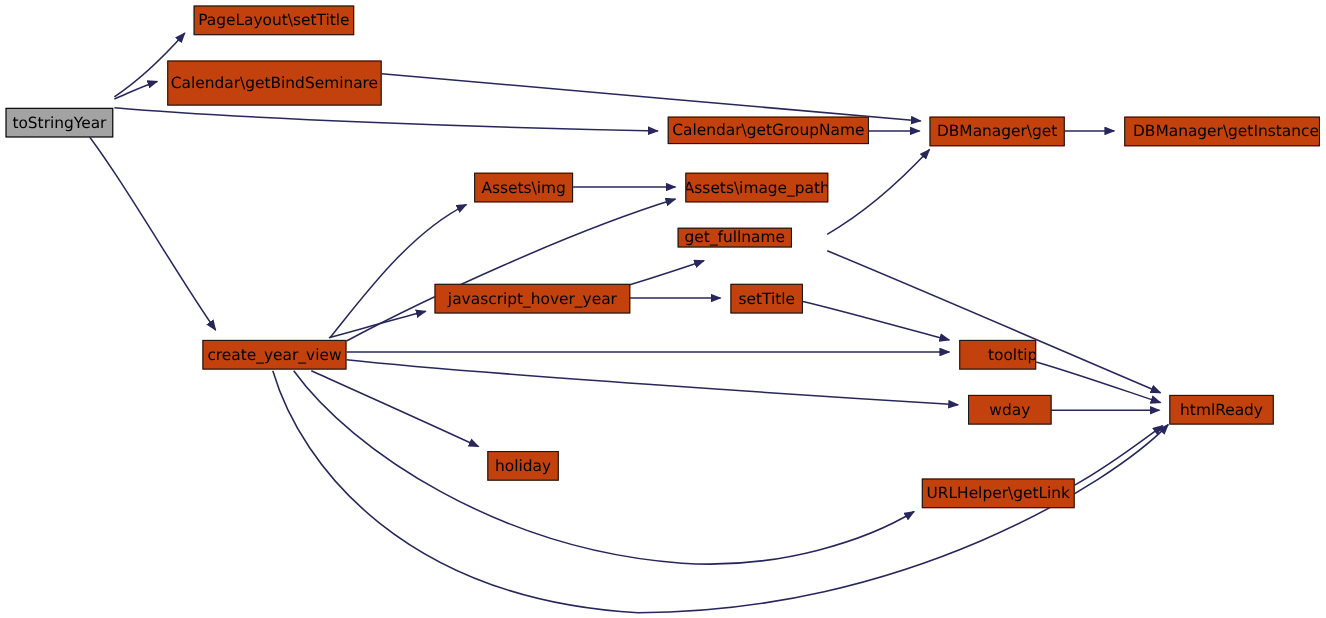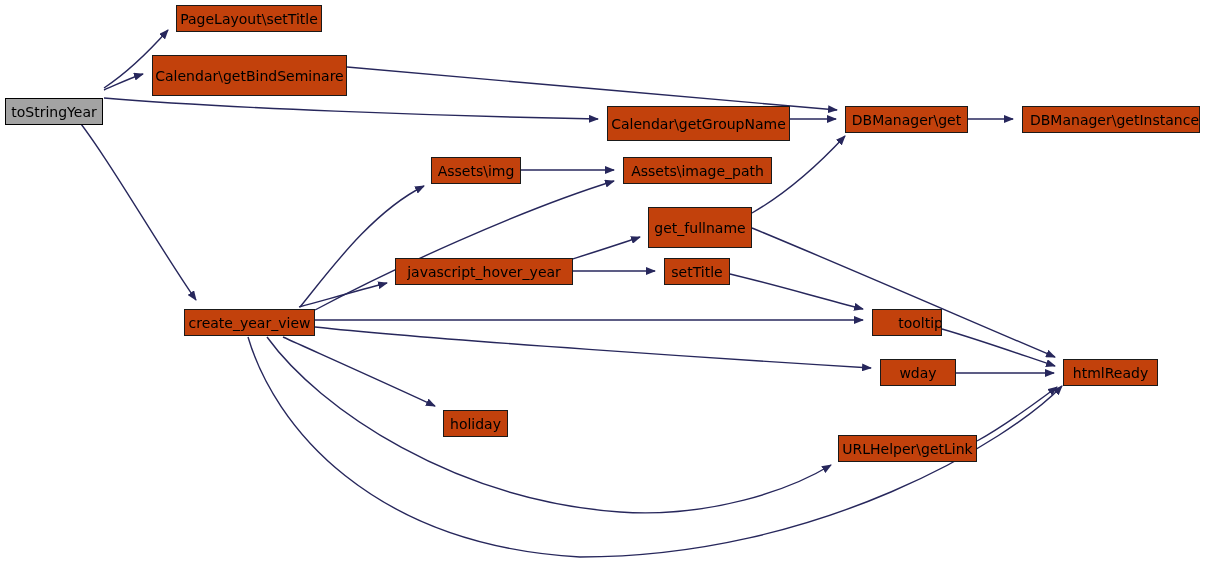--- a/index.html
+++ b/index.html
@@ -55,36 +55,36 @@
   <div id="node-layer">
       <div class="node highlight" style="left: 5px; top: 82px; width: 98px; height: 27px; font-size: 14px; background: #a3a3a3; margin-top: 16px;">
         <span class="node-label">toStringYear</span>
       </div>
       <div class="node" style="left: 176px; top: 5px; width: 146px; height: 27px; font-size: 14px;">
         <span class="node-label">PageLayout\setTitle</span>
       </div>
       <div class="node" style="left: 152px; top: 55px; width: 195px; height: 41px; font-size: 14px;">
         <span class="node-label">Calendar\getBindSeminare</span>
       </div>
-      <div class="node" style="left: 607px; top: 106px; width: 183px; height: 35px; font-size: 14px;">
+      <div class="node" style="left: 607px; top: 106px; width: 183px; height: 25px; font-size: 14px;">
         <span class="node-label">Calendar\getGroupName</span>
       </div>
       <div class="node" style="left: 845px; top: 106px; width: 123px; height: 27px; font-size: 14px;">
         <span class="node-label">DBManager\get</span>
       </div>
       <div class="node" style="left: 1022px; top: 106px; width: 178px; height: 27px; font-size: 14px; justify-content: flex-end;">
         <span class="node-label">DBManager\getInstance</span>
       </div>
       <div class="node" style="left: 431px; top: 157px; width: 90px; height: 27px; font-size: 14px; text-align: center;">
         <span class="node-label">Assets\img</span>
       </div>
-      <div class="node" style="left: 623px; top: 157px; width: 149px; height: 27px; font-size: 14px;">
+      <div class="node" style="left: 623px; top: 157px; width: 130px; height: 27px; font-size: 14px;">
         <span class="node-label">Assets\image_path</span>
       </div>
-      <div class="node" style="left: 648px; top: 207px; width: 104px; height: 41px; font-size: 14px;">
+      <div class="node" style="left: 616px; top: 207px; width: 104px; height: 18px; font-size: 14px;">
         <span class="node-label">get_fullname</span>
       </div>
       <div class="node" style="left: 395px; top: 258px; width: 178px; height: 27px; font-size: 14px;">
         <span class="node-label">javascript_hover_year</span>
       </div>
       <div class="node" style="left: 664px; top: 258px; width: 66px; height: 27px; font-size: 14px;">
         <span class="node-label">setTitle</span>
       </div>
       <div class="node" style="left: 184px; top: 309px; width: 131px; height: 27px; font-size: 14px;">
         <span class="node-label">create_year_view</span>

